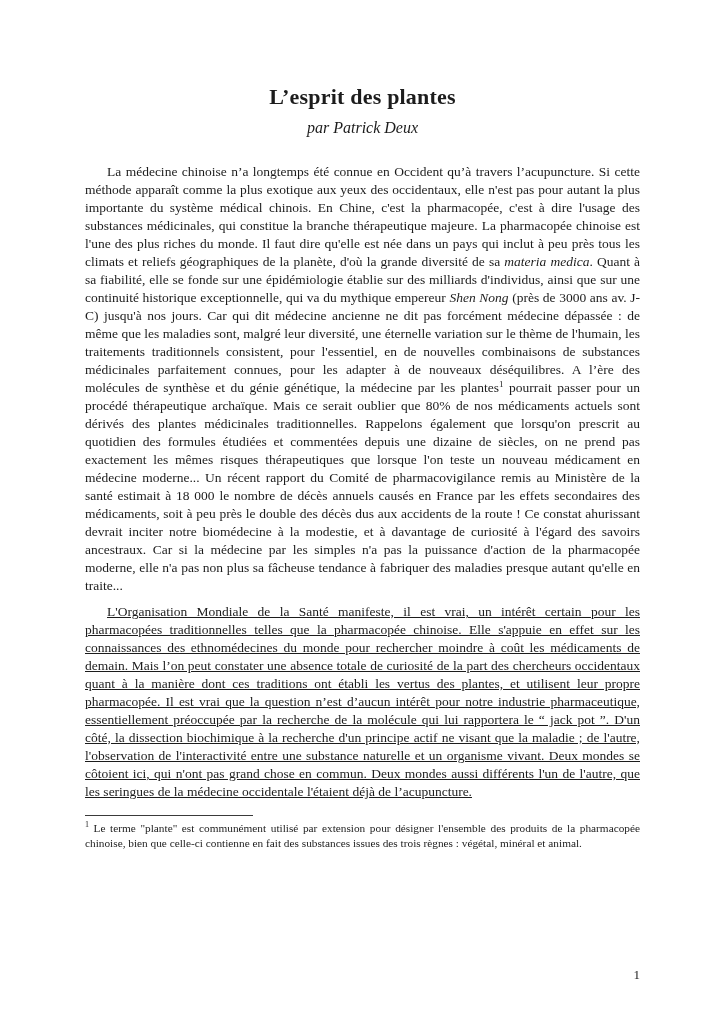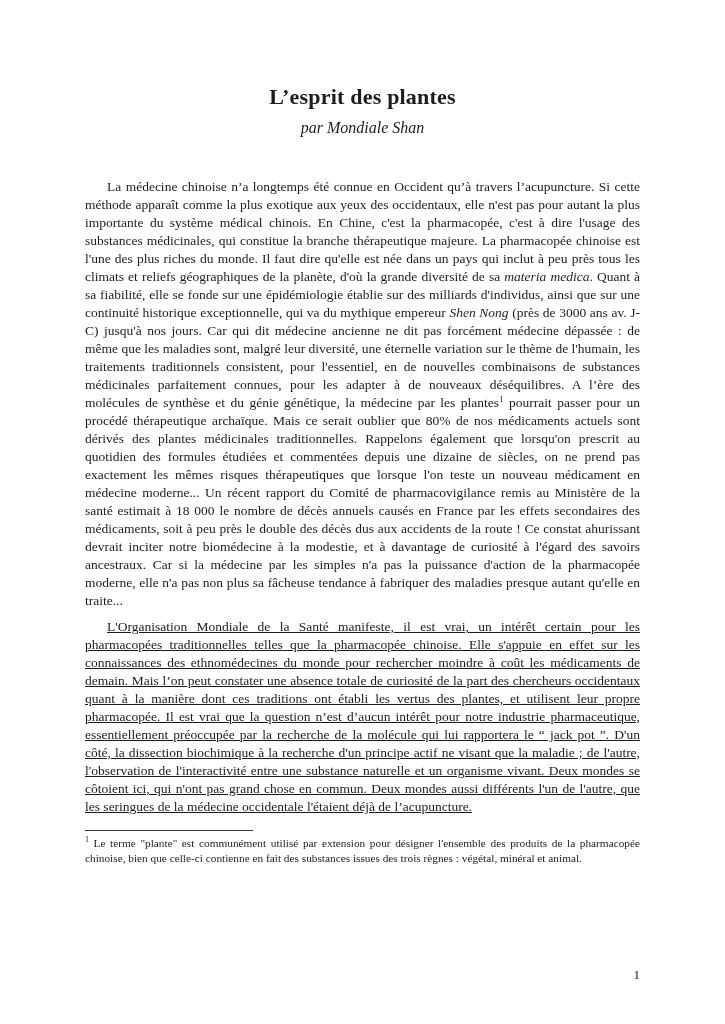--- a/index.html
+++ b/index.html
@@ -32,21 +32,21 @@
     letter-spacing: 0.2px;
   }
   .doc-byline {
     margin: 8px 0 0 0;
     text-align: center;
     font-size: 16px;
     font-style: italic;
     line-height: 20px;
   }
   .article {
-    margin-top: 40px;
+    margin-top: 25px;
   }
   .para {
     margin: 0;
     font-size: 13.5px;
     line-height: 18px;
     text-align: justify;
     text-indent: 22px;
   }
   .para + .para {
     margin-top: 8px;
@@ -87,21 +87,21 @@
     line-height: 14px;
   }
 </style>
 </head>
 <body>
 
 <div class="page">
 
   <h1 class="doc-title">L’esprit des plantes</h1>
 
-  <p class="doc-byline">par Mondiale Shan</p>
+  <p class="doc-byline">par Patrick Deux</p>
 
   <div class="article">
 
     <p class="para"><span>La médecine chinoise n’a longtemps été connue en Occident qu’à travers l’acupuncture. Si cette méthode apparaît comme la plus exotique aux yeux des occidentaux, elle n'est pas pour autant la plus importante du système médical chinois. En Chine, c'est la pharmacopée, c'est à dire l'usage des substances médicinales, qui constitue la branche thérapeutique majeure. La pharmacopée chinoise est l'une des plus riches du monde. Il faut dire qu'elle est née dans un pays qui inclut à peu près tous les climats et reliefs géographiques de la planète, d'où la grande diversité de sa </span><span class="it">materia medica</span><span>. Quant à sa fiabilité, elle se fonde sur une épidémiologie établie sur des milliards d'individus, ainsi que sur une continuité historique exceptionnelle, qui va du mythique empereur </span><span class="it">Shen Nong</span><span> (près de 3000 ans av. J-C) jusqu'à nos jours. Car qui dit médecine ancienne ne dit pas forcément médecine dépassée : de même que les maladies sont, malgré leur diversité, une éternelle variation sur le thème de l'humain, les traitements traditionnels consistent, pour l'essentiel, en de nouvelles combinaisons de substances médicinales parfaitement connues, pour les adapter à de nouveaux déséquilibres. A l’ère des molécules de synthèse et du génie génétique, la médecine par les plantes</span><span class="fnref">1</span><span> pourrait passer pour un procédé thérapeutique archaïque. Mais ce serait oublier que 80% de nos médicaments actuels sont dérivés des plantes médicinales traditionnelles. Rappelons également que lorsqu'on prescrit au quotidien des formules étudiées et commentées depuis une dizaine de siècles, on ne prend pas exactement les mêmes risques thérapeutiques que lorsque l'on teste un nouveau médicament en médecine moderne... Un récent rapport du Comité de pharmacovigilance remis au Ministère de la santé estimait à 18 000 le nombre de décès annuels causés en France par les effets secondaires des médicaments, soit à peu près le double des décès dus aux accidents de la route ! Ce constat ahurissant devrait inciter notre biomédecine à la modestie, et à davantage de curiosité à l'égard des savoirs ancestraux. Car si la médecine par les simples n'a pas la puissance d'action de la pharmacopée moderne, elle n'a pas non plus sa fâcheuse tendance à fabriquer des maladies presque autant qu'elle en traite...</span></p>
 
     <p class="para"><span>L'Organisation Mondiale de la Santé manifeste, il est vrai, un intérêt certain pour les pharmacopées traditionnelles telles que la pharmacopée chinoise. Elle s'appuie en effet sur les connaissances des ethnomédecines du monde pour rechercher moindre à coût les médicaments de demain. Mais l’on peut constater une absence totale de curiosité de la part des chercheurs occidentaux quant à la manière dont ces traditions ont établi les vertus des plantes, et utilisent leur propre pharmacopée. Il est vrai que la question n’est d’aucun intérêt pour notre industrie pharmaceutique, essentiellement préoccupée par la recherche de la molécule qui lui rapportera le “ jack pot ”. D'un côté, la dissection biochimique à la recherche d'un principe actif ne visant que la maladie ; de l'autre, l'observation de l'interactivité entre une substance naturelle et un organisme vivant. Deux mondes se côtoient ici, qui n'ont pas grand chose en commun. Deux mondes aussi différents l'un de l'autre, que les seringues de la médecine occidentale l'étaient déjà de l’acupuncture.</span></p>
 
   </div>
 
   <div class="footnote-area">

